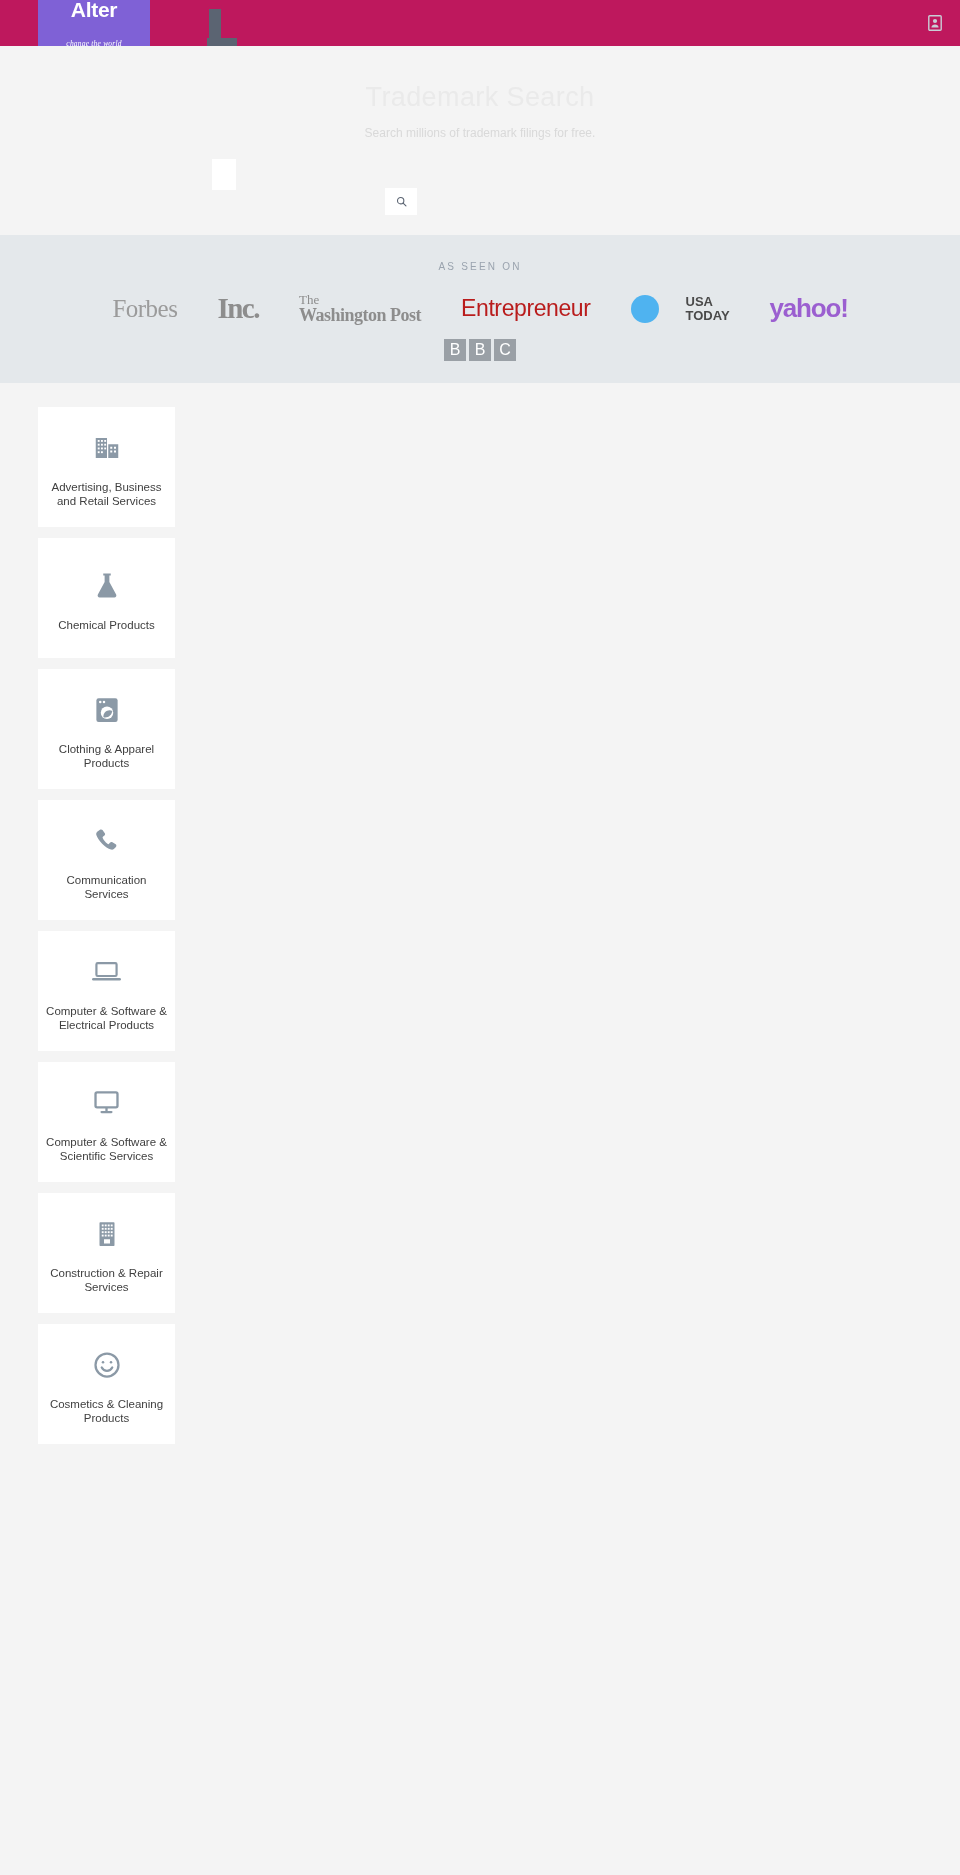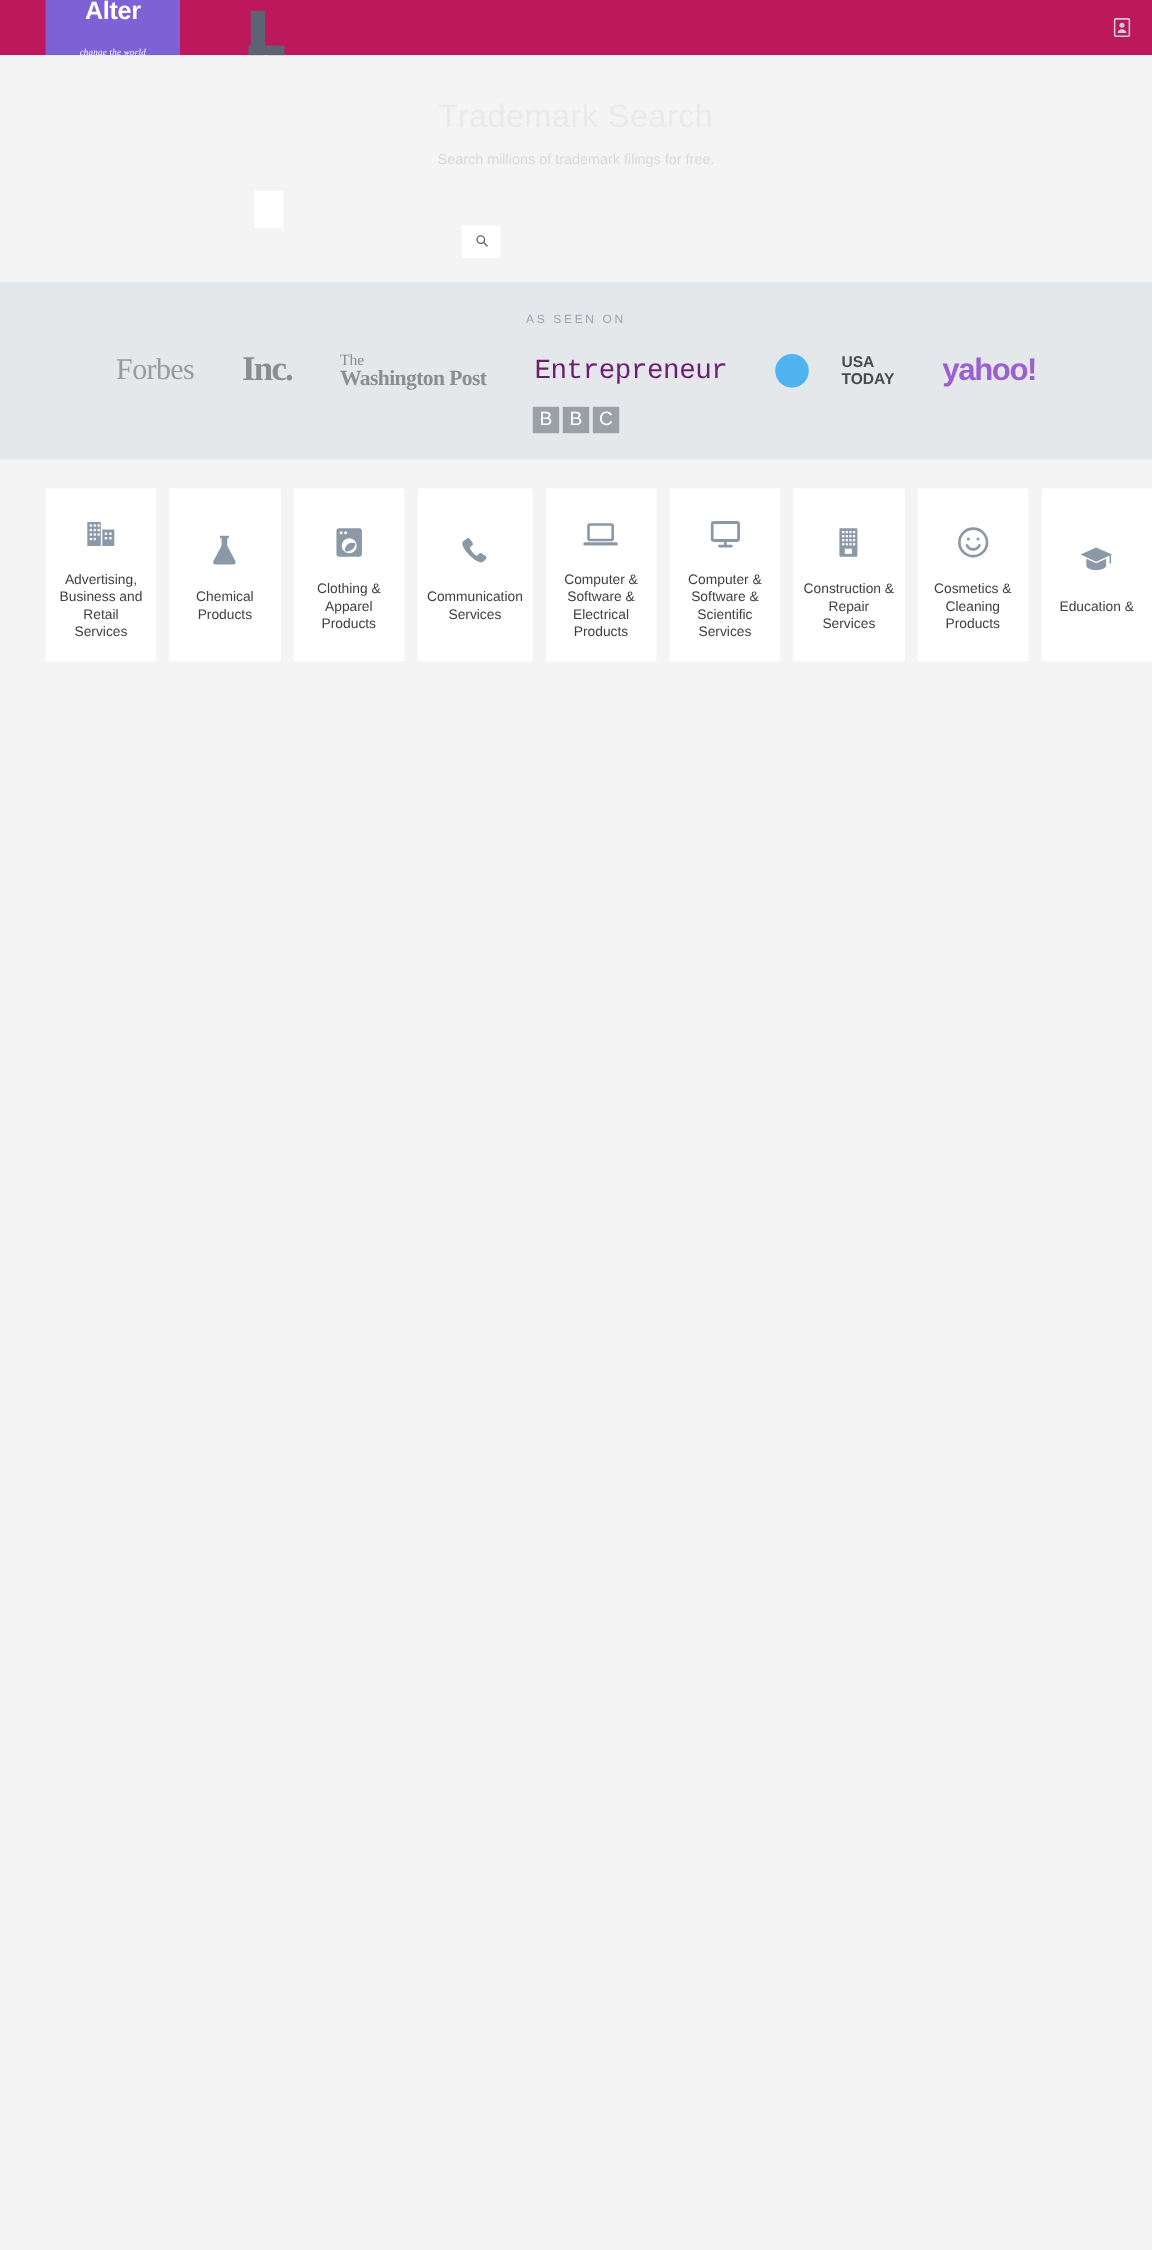--- a/index.html
+++ b/index.html
@@ -140,23 +140,23 @@
   }
   .logo-wapo {
     font-family: "Liberation Serif", serif;
     color: #8d8d8d;
     line-height: 1.02;
     text-align: left;
   }
   .logo-wapo .the { font-size: 13px; display: block; }
   .logo-wapo .name { font-size: 18px; display: block; font-weight: 700; letter-spacing: -0.5px; }
   .logo-entre {
-    font-family: Liberation Mono, monospace;
+    font-family: Liberation Sans, sans-serif;
     font-size: 23px;
-    color: #701a75;
+    color: #b91c1c;
     letter-spacing: -0.4px;
   }
   .logo-usat { display: flex; align-items: center; gap: 7px; }
   .usat-dot {
     width: 28px; height: 28px; border-radius: 50%;
     background: #4fb3f0;
   }
   .usat-text {
     font-family: "Liberation Sans", sans-serif;
     font-weight: 700; font-size: 13px;
@@ -182,21 +182,21 @@
     background: #f4f4f4;
     padding: 24px 0 0 38px;
   }
   .cats h2 {
     font-size: 19px;
     font-weight: 400;
     color: #4a4a4a;
     letter-spacing: 0.1px;
     margin-bottom: 22px;
   }
-  .cat-grid { display: flex; flex-direction: row; gap: 11px; }
+  .cat-grid { display: flex; flex-direction: column; gap: 11px; }
   .cat-card {
     width: 137px;
     min-height: 120px;
     background: #ffffff;
     display: flex;
     flex-direction: column;
     align-items: center;
     justify-content: center;
     padding: 18px 8px 16px;
     cursor: pointer;
@@ -409,25 +409,15 @@
         <svg width="30" height="30" viewBox="0 0 24 24" fill="none" stroke="currentColor" stroke-width="1.8">
           <circle cx="12" cy="12" r="9.2"></circle>
           <circle cx="8.8" cy="9.8" r="1" fill="currentColor" stroke="none"></circle>
           <circle cx="15.2" cy="9.8" r="1" fill="currentColor" stroke="none"></circle>
           <path d="M7.8 14c1 1.8 2.5 2.7 4.2 2.7S15.2 15.8 16.2 14" stroke-linecap="round"></path>
         </svg>
       </div>
       <div class="cat-label">Cosmetics &amp; Cleaning Products</div>
     </div>
 
-    <div class="cat-card">
-      <div class="cat-icon">
-        <svg width="31" height="31" viewBox="0 0 24 24" fill="currentColor">
-          <path d="M12 4 1.8 8.6 12 13.2l10.2-4.6z"></path>
-          <path d="M5.6 11.4v4.2c0 1.6 2.9 2.9 6.4 2.9s6.4-1.3 6.4-2.9v-4.2L12 14.3z"></path>
-          <rect x="20.6" y="9" width="1" height="5.4"></rect>
-        </svg>
-      </div>
-      <div class="cat-label">Education &amp;</div>
-    </div>
 
   </div>
 </div>
 
 </body></html>

